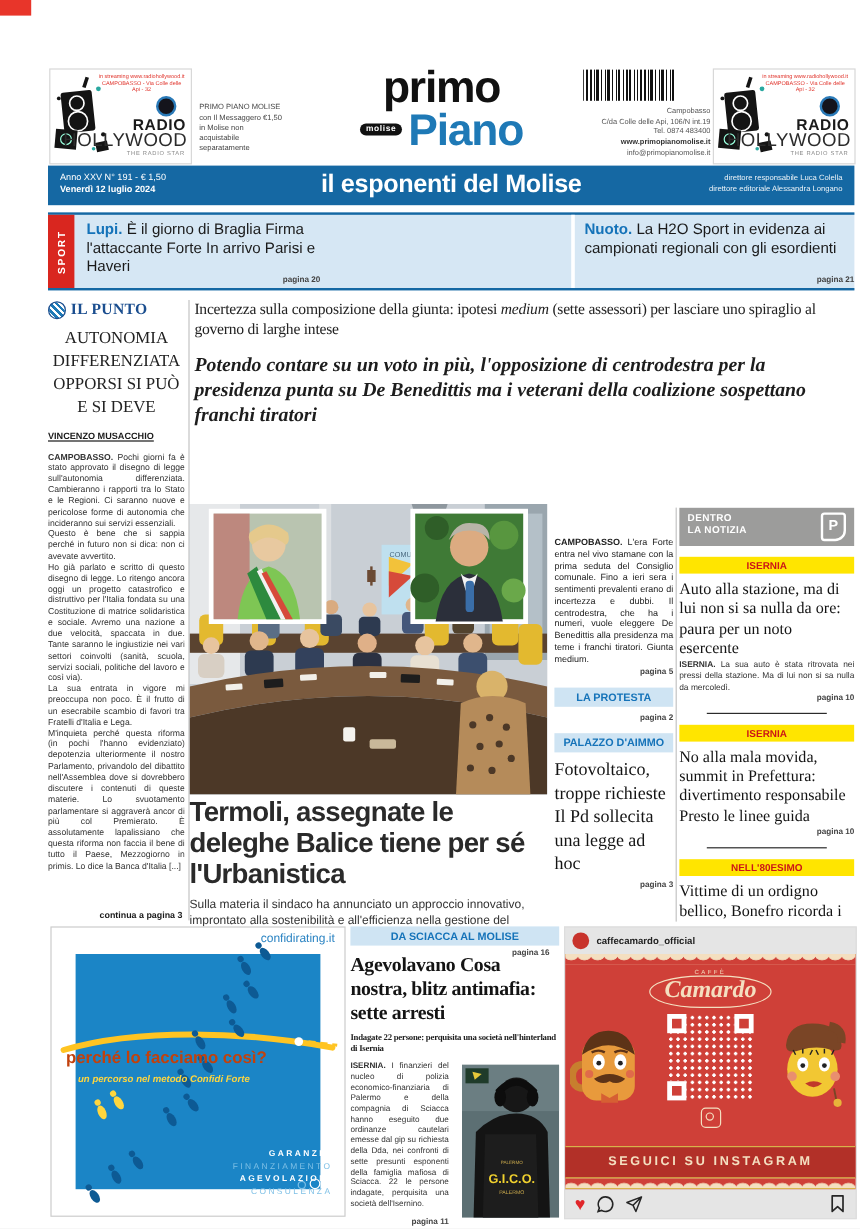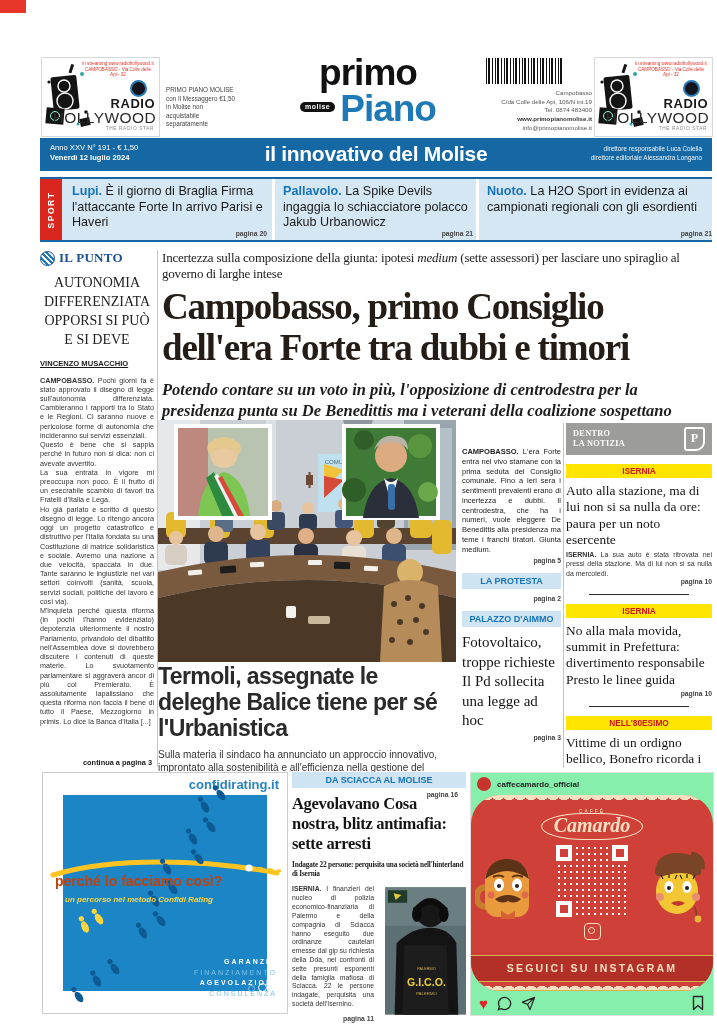--- a/index.html
+++ b/index.html
@@ -80,62 +80,62 @@
   
   .midcol{left:462px;top:420px;width:99px;margin-top:27px;}
   .mc-body{font-size:7.5px;line-height:1.3;text-align:justify;color:#222;}
   .bluetag{background:#cfe4f3;color:#1573b9;font-weight:bold;font-size:9px;text-align:center;padding:3px 0;margin:9px 0 6px;}
   .mc-title{font-family:"Liberation Serif",serif;font-size:16px;line-height:1.28;color:#141414;}
   .mc-title2{font-family:"Liberation Serif",serif;font-size:15px;line-height:1.3;color:#141414;}
   .midcol .pagina{margin-top:3px;}
 
   
   .dentro{left:566px;top:423px;width:146px;height:347px;overflow:hidden;}
-  .dn-head{background:#9c9c9b;color:#fff;display:flex;justify-content:space-between;align-items:center;padding:4px 7px;font-family:Liberation Serif, serif;}
+  .dn-head{background:#9c9c9b;color:#fff;display:flex;justify-content:space-between;align-items:flex-start;padding:4px 7px;}
   .dn-head .t{font-size:8.3px;font-weight:bold;line-height:1.15;letter-spacing:.3px;}
   .dn-logo{width:17px;height:20px;border:2px solid #fff;border-radius:3px 3px 9px 3px;
         font-size:12px;font-weight:bold;text-align:center;line-height:19px;}
   .dn-tag{background:#ffe500;color:#cc1517;font-weight:bold;font-size:8.3px;text-align:center;padding:2px 0;margin-top:9px;}
   .dn-title{font-family:"Liberation Serif",serif;font-size:13.4px;line-height:1.22;color:#141414;margin:5px 0 2px;}
   .dn-body{font-size:7px;line-height:1.3;text-align:justify;color:#333;}
   .dn-sep{height:1px;background:#2b2b2b;width:68%;margin:9px auto 0;}
 
   
   .termoli{left:158px;top:664px;width:300px;}
   .tm-head{font-size:23px;font-weight:bold;letter-spacing:-.6px;line-height:1.12;color:#2a2a2a;}
   .tm-sub{font-size:10px;line-height:1.3;color:#333;margin-top:7px;}
   .termoli .pagina{margin-top:4px;}
 
   
   .confidi{left:42px;top:772px;width:244px;height:240px;border:1px solid #ccc;background:#fff;}
-  .cf-site{position:absolute;right:8px;top:4px;color:#2a83c2;font-weight:bold;font-size:13px;}
+  .cf-site{position:absolute;right:8px;top:4px;color:#2a83c2;font-weight:normal;font-size:10px;}
   .cf-box{position:absolute;left:20px;top:22px;width:204px;height:196px;background:#1b85c6;}
   .cf-head{position:absolute;left:12px;top:100px;color:#c2410c;font-weight:bold;font-size:14px;}
   .cf-sub{position:absolute;left:22px;top:122px;color:#ffd63f;font-style:italic;font-weight:bold;font-size:8px;}
   .cf-serv{position:absolute;right:10px;bottom:14px;text-align:right;font-size:7px;letter-spacing:2px;line-height:1.5;}
   .cf-serv .w{color:#fff;font-weight:bold;} .cf-serv .l{color:#7fc0e6;}
   .cf-circ{position:absolute;right:10px;bottom:4px;}
   .cf-circ i{display:inline-block;width:7px;height:7px;border-radius:50%;border:1.6px solid #fff;margin-left:3px;}
   .cf-circ i.f{border-color:#7fc0e6;width:5px;height:5px;}
   .cf-fp{position:absolute;left:0;top:0;pointer-events:none;}
 
   
   .sciacca{left:292px;top:772px;width:174px;}
   .sc-head{font-family:"Liberation Serif",serif;font-size:16.5px;font-weight:600;letter-spacing:-.3px;line-height:1.22;color:#141414;margin-top:6px;}
   .sc-sub{font-family:"Liberation Serif",serif;font-weight:bold;font-size:7.3px;letter-spacing:-.2px;margin:6px 0 7px;color:#222;}
   .sc-row{display:flex;gap:11px;}
   .sc-body{width:85px;font-size:6.8px;line-height:1.3;text-align:justify;color:#333;}
   .sc-body .pagina{margin-top:6px;}
 
   
-  .camardo{left:470px;top:772px;width:242px;height:242px;border:1px solid #ddd;background:#86efac;}
+  .camardo{left:470px;top:772px;width:242px;height:242px;border:1px solid #ddd;background:#e5e5e5;}
   .cm-head{height:22px;display:flex;align-items:center;gap:6px;padding:0 6px;}
   .cm-avatar{width:14px;height:14px;border-radius:50%;background:#c8332c;}
   .cm-account{font-size:8px;font-weight:bold;color:#222;}
-  .cm-post{position:relative;height:196px;background:#cf4038;overflow:hidden;border-radius:29px;}
+  .cm-post{position:relative;height:196px;background:#cf4038;overflow:hidden;}
   .cm-scallop{position:absolute;left:0;right:0;height:9px;
         background:radial-gradient(circle at 5px -2px,#f4dfc0 7px,transparent 7.5px);background-size:11px 9px;}
   .cm-scallop.top{top:0;} .cm-scallop.bot{bottom:0;transform:scaleY(-1);}
   .cm-gold{position:absolute;left:0;right:0;height:1.5px;background:#d8b24a;}
   .cm-brandwrap{position:absolute;top:13px;left:0;right:0;text-align:center;color:#f4dfc0;}
   .cm-brand-small{font-size:5px;letter-spacing:2px;}
   .cm-brand{font-family:"Liberation Serif",serif;font-style:italic;font-weight:bold;font-size:20px;margin-top:-1px;
         display:inline-block;border:1px solid #f4dfc0;border-radius:50%/60%;padding:0 12px 2px;}
   .cm-qr{position:absolute;left:85px;top:50px;width:72px;height:72px;
         background:radial-gradient(#fff 32%,transparent 33%);background-size:6px 6px;}
@@ -229,68 +229,63 @@
       <div class="ra-t2">HOLLYWOOD</div>
       <div class="ra-tag">THE RADIO STAR</div>
     </div>
   </header>
 
   <div class="abs band">
     <div class="band-issue">
       <div>Anno XXV N° 191 - € 1,50</div>
       <div class="d">Venerdì 12 luglio 2024</div>
     </div>
-    <div class="band-title">il innovativo del Molise</div>
+    <div class="band-title">il esponenti del Molise</div>
     <div class="band-dir">
       <div>direttore responsabile Luca Colella</div>
       <div>direttore editoriale Alessandra Longano</div>
     </div>
   </div>
 
   <section class="abs sport">
     <div class="sport-label">
         <span>SPORT</span>
       </div>
     <div class="sport-item sp1">
       <span class="lead">Lupi.</span><span> È il giorno di Braglia Firma l'attaccante Forte In arrivo Parisi e Haveri</span>
       <div class="pagina">pagina 20</div>
-    </div>
-    <div class="sport-item sp2">
-      <span class="lead">Pallavolo.</span><span> La Spike Devils ingaggia lo schiacciatore polacco Jakub Urbanowicz</span>
-      <div class="pagina">pagina 21</div>
     </div>
     <div class="sport-item sp3">
       <span class="lead">Nuoto.</span><span> La H2O Sport in evidenza ai campionati regionali con gli esordienti</span>
       <div class="pagina">pagina 21</div>
     </div>
   </section>
 
   <div class="abs vrule" style="left:157px;top:250px;height:517px"></div>
   <div class="abs vrule" style="left:563px;top:423px;height:345px"></div>
 
   <aside class="abs ilpunto">
     <div class="ip-head">
       <span class="ip-icon"></span>
       <span class="ip-title-sec">IL PUNTO</span>
     </div>
     <div class="ip-title">AUTONOMIA DIFFERENZIATA OPPORSI SI PUÒ E SI DEVE</div>
     <div class="ip-author">VINCENZO MUSACCHIO</div>
     <div class="ip-body">
       <p><span class="lead-b">CAMPOBASSO.</span><span> Pochi giorni fa è stato approvato il disegno di legge sull'autonomia differenziata. Cambieranno i rapporti tra lo Stato e le Regioni. Ci saranno nuove e pericolose forme di autonomia che incideranno sui servizi essenziali.</span></p>
       <p>Questo è bene che si sappia perché in futuro non si dica: non ci avevate avvertito.</p>
+      <p>Ho già parlato e scritto di questo disegno di legge. Lo ritengo ancora oggi un progetto catastrofico e distruttivo per l'Italia fondata su una Costituzione di matrice solidaristica e sociale. Avremo una nazione a due velocità, spaccata in due. Tante saranno le ingiustizie nei vari settori coinvolti (sanità, scuola, servizi sociali, politiche del lavoro e così via).</p>
       <p>La sua entrata in vigore mi preoccupa non poco. È il frutto di un esecrabile scambio di favori tra Fratelli d'Italia e Lega.</p>
-      <p>Ho già parlato e scritto di questo disegno di legge. Lo ritengo ancora oggi un progetto catastrofico e distruttivo per l'Italia fondata su una Costituzione di matrice solidaristica e sociale. Avremo una nazione a due velocità, spaccata in due. Tante saranno le ingiustizie nei vari settori coinvolti (sanità, scuola, servizi sociali, politiche del lavoro e così via).</p>
       <p>M'inquieta perché questa riforma (in pochi l'hanno evidenziato) depotenzia ulteriormente il nostro Parlamento, privandolo del dibattito nell'Assemblea dove si dovrebbero discutere i contenuti di queste materie. Lo svuotamento parlamentare si aggraverà ancor di più col Premierato. È assolutamente lapalissiano che questa riforma non faccia il bene di tutto il Paese, Mezzogiorno in primis. Lo dice la Banca d'Italia [...]</p>
     </div>
     <div class="ip-cont">continua a pagina 3</div>
   </aside>
 
   <section class="abs mainart">
     <div class="kicker"><span>Incertezza sulla composizione della giunta: ipotesi </span><span class="it">medium</span><span> (sette assessori) per lasciare uno spiraglio al governo di larghe intese</span></div>
-    <h1 class="headline" style="margin:5px 0 0">Campobasso, primo Consiglio dell'era Forte tra dubbi e timori</h1>
     <div class="subhead">Potendo contare su un voto in più, l'opposizione di centrodestra per la presidenza punta su De Benedittis ma i veterani della coalizione sospettano franchi tiratori</div>
   </section>
 
   <figure class="abs photo" style="margin:0">
     <svg width="298" height="242" viewBox="0 0 298 242">
       <rect width="298" height="242" fill="#c9cfd5"></rect>
       <rect x="0" y="0" width="42" height="150" fill="#e6e8ea"></rect>
       <rect x="246" y="0" width="52" height="130" fill="#9aa6ae"></rect>
       <rect x="250" y="8" width="44" height="110" fill="#b4c0c8"></rect>
       <rect x="108" y="0" width="10" height="110" fill="#dde0e3"></rect>
@@ -480,21 +475,21 @@
         <use href="#fp" transform="translate(72,196) rotate(-34)"></use>
           <use href="#fp" transform="translate(54,208) rotate(-28)"></use>
         <use href="#fp" transform="translate(36,224) rotate(-34)"></use>
       </g>
       <g fill="#ffd63f">
         <use href="#fp" transform="translate(42,154) rotate(-24)"></use>
           <use href="#fp" transform="translate(56,146) rotate(-32)"></use>
       </g>
     </svg>
     <div class="cf-head">perché lo facciamo così?</div>
-    <div class="cf-sub">un percorso nel metodo Confidi Rating</div>
+    <div class="cf-sub">un percorso nel metodo Confidi Forte</div>
     <div class="cf-serv">
       <div class="w">GARANZIA</div>
       <div class="l">FINANZIAMENTO</div>
       <div class="w">AGEVOLAZIONI</div>
       <div class="l">CONSULENZA</div>
       <div class="cf-circ"><i class="f"></i><i></i></div>
     </div>
   </section>
 
   <section class="abs sciacca">

